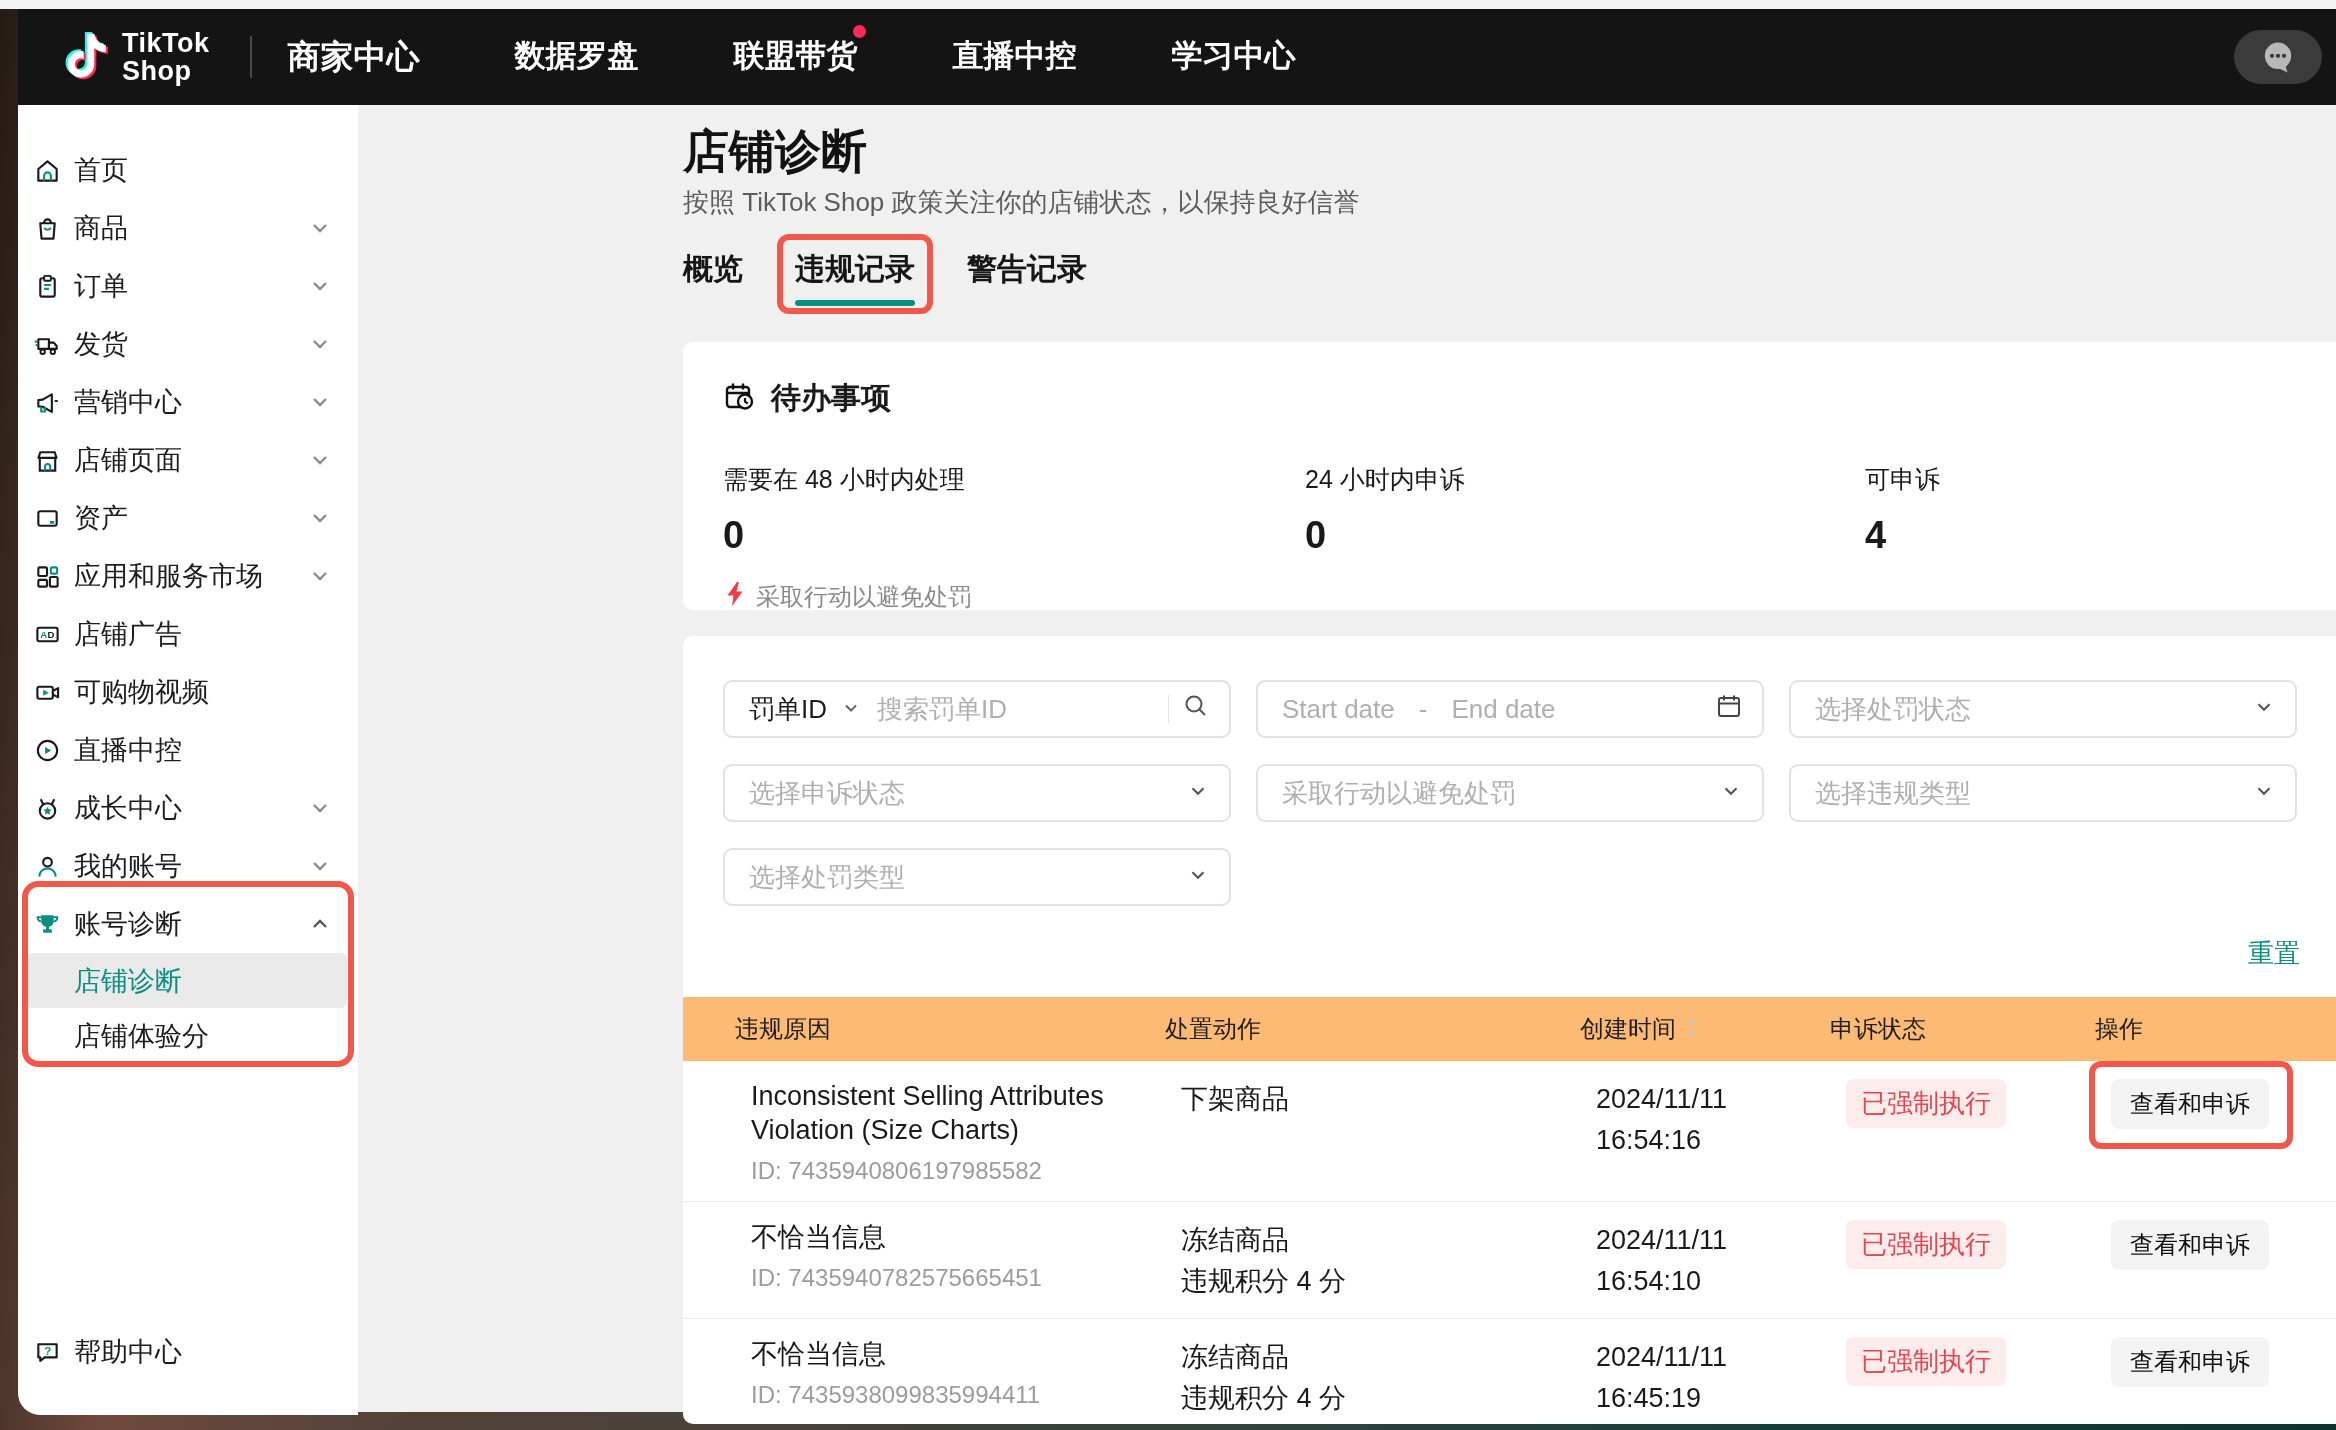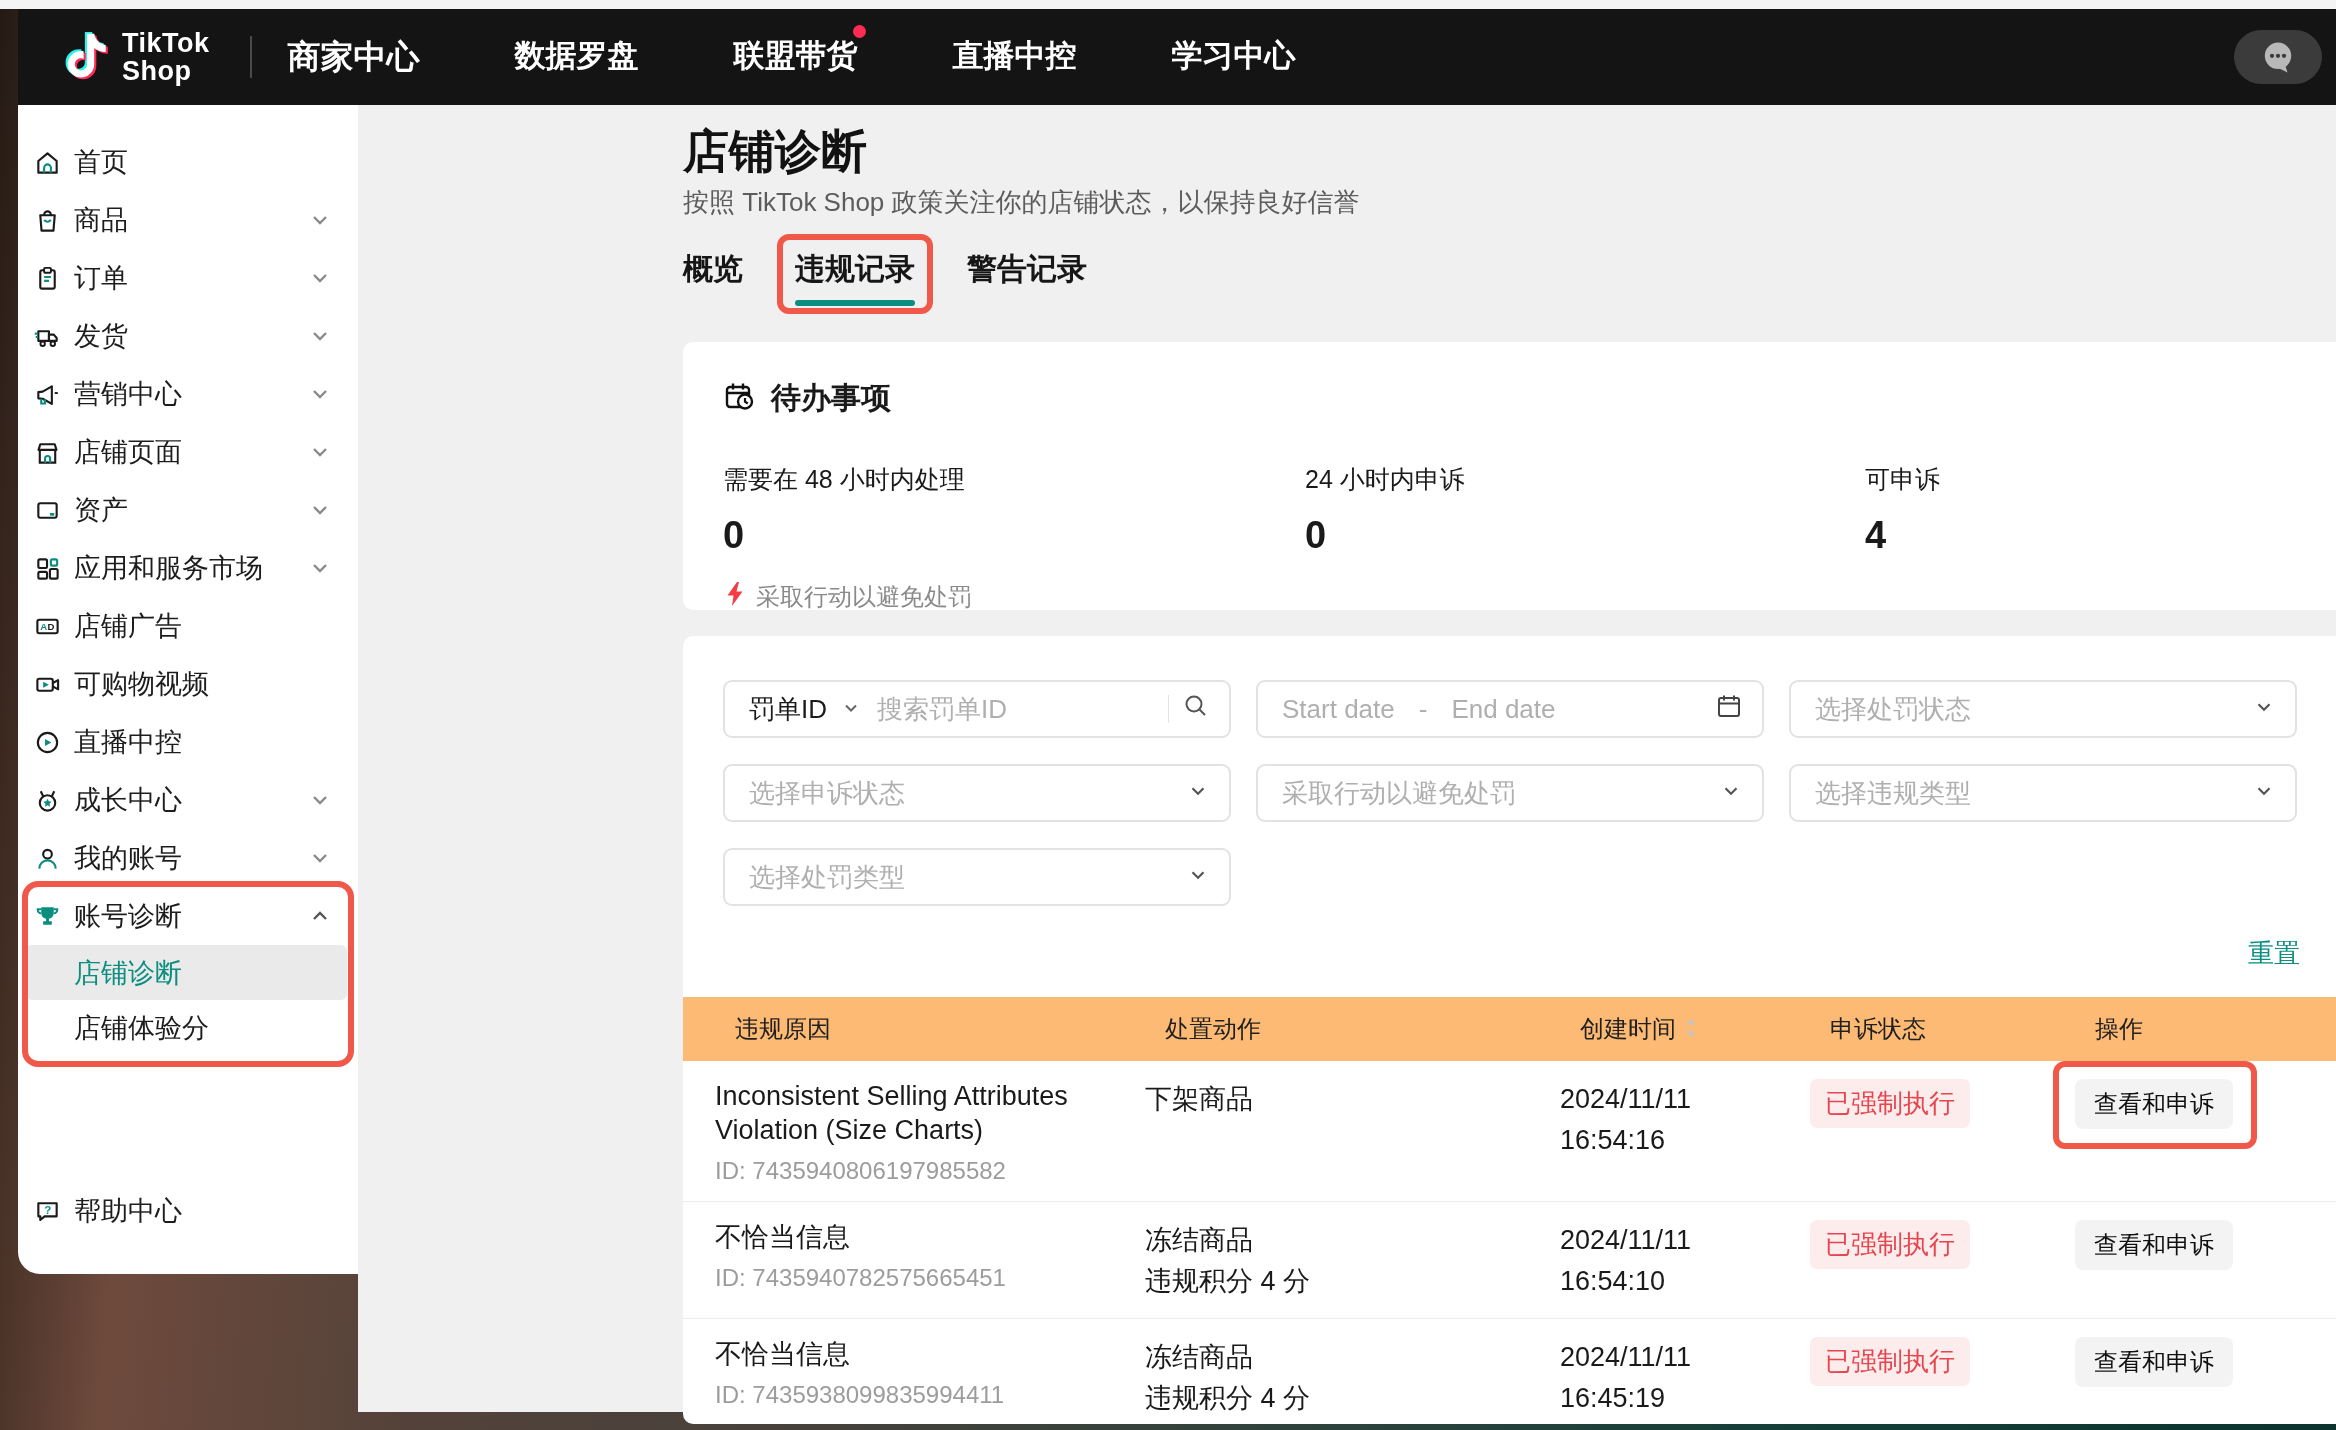--- a/index.html
+++ b/index.html
@@ -18,22 +18,22 @@
   .logo-text { color:#fff; font-weight:bold; font-size:27px; line-height:28px; letter-spacing:.5px; }
   .nav-divider { width:2px; height:42px; background:#4a4a4a; margin:0 36px 0 40px; }
   .nav-items { display:flex; align-items:flex-start; gap:95px; }
   .nav-item { color:#fff; font-size:31px; font-weight:700; position:relative; cursor:pointer; white-space:nowrap; }
   .nav-item.current { font-size:33px; }
   .nav-dot { position:absolute; right:-8px; top:-10px; width:13px; height:13px; border-radius:50%; background:#fe2c55; }
   .nav-right { margin-left:auto; margin-right:14px; }
   .chat-pill { width:88px; height:54px; background:#3b3b3b; border-radius:27px; display:flex; align-items:center; justify-content:center; cursor:pointer; }
 
   
-  .sidebar { position:absolute; left:18px; top:105px; width:340px; height:1169px; background:#ffffff;
-    border-radius:0 0 0 22px; padding-top:28px; }
+  .sidebar { position:absolute; left:18px; top:105px; width:340px; height:1310px; background:#ffffff;
+    border-radius:0 0 0 22px; padding-top:36px; }
   .side-item { display:flex; align-items:center; height:58px; padding:0 26px 0 16px; cursor:pointer; }
   .side-icon { width:27px; height:27px; margin-right:13px; flex:none; }
   .side-label { font-size:27px; color:#1d1d1d; white-space:nowrap; }
   .side-chev { margin-left:auto; width:24px; height:24px; flex:none; }
   .sub-item { height:55px; display:flex; align-items:center; padding-left:56px; font-size:27px; color:#1d1d1d; cursor:pointer; }
   .sub-item.active { background:#EAEAEA; color:#0B8E80; margin:0 11px 0 8px; border-radius:6px; padding-left:48px; }
   .side-help { position:absolute; bottom:34px; left:0; width:100%; }
   .sidebar-annotation { position:absolute; left:4px; top:776px; width:332px; height:186px;
     border:6px solid #F0584A; border-radius:16px; pointer-events:none; }
 
@@ -70,21 +70,21 @@
   .f-input { border:none; outline:none; flex:1; font-size:26px; font-family:inherit; color:#1a1a1a; min-width:0; }
   .f-input::placeholder { color:#AFAFAF; }
   .f-vline { width:1px; height:28px; background:#e4e4e4; margin:0 14px; }
   .f-sep { color:#AFAFAF; margin:0 24px; }
   .reset-row { text-align:right; padding-right:36px; margin-top:30px; }
   .reset-link { color:#0B8E80; font-size:26px; font-weight:500; cursor:pointer; }
 
   .vtable { margin-top:26px; }
   .t-head { display:grid; grid-template-columns:430px 415px 250px 265px 1fr; background:#fdba74;
     height:64px; align-items:center; padding-left:52px; font-size:24px; font-weight:500; color:#1f1f1f;font-family:Liberation Serif, serif; }
-  .t-row { display:grid; grid-template-columns:430px 415px 250px 265px 1fr; padding:18px 0 16px 32px;
+  .t-row { display:grid; grid-template-columns:430px 415px 250px 265px 1fr; padding:18px 0 16px 68px;
     border-bottom:1px solid #ECECEC; align-items:start; }
   .cell-reason { padding-right:70px; }
   .reason-text { font-size:27px; line-height:34px; color:#1a1a1a; }
   .reason-id { font-size:24px; color:#9c9c9c; margin-top:10px; }
   .cell-lines { font-size:27px; line-height:41px; color:#1a1a1a; }
   .sort-icon { display:inline-block; vertical-align:middle; margin-left:8px; }
   .status-badge { display:inline-block; background:#FDECEC; color:#E5464F; font-size:26px;
     padding:7px 15px; border-radius:7px; }
   .op-wrap { position:relative; display:inline-block; }
   .op-btn { height:50px; padding:0 19px; background:#F3F3F3; border:none; border-radius:8px;

